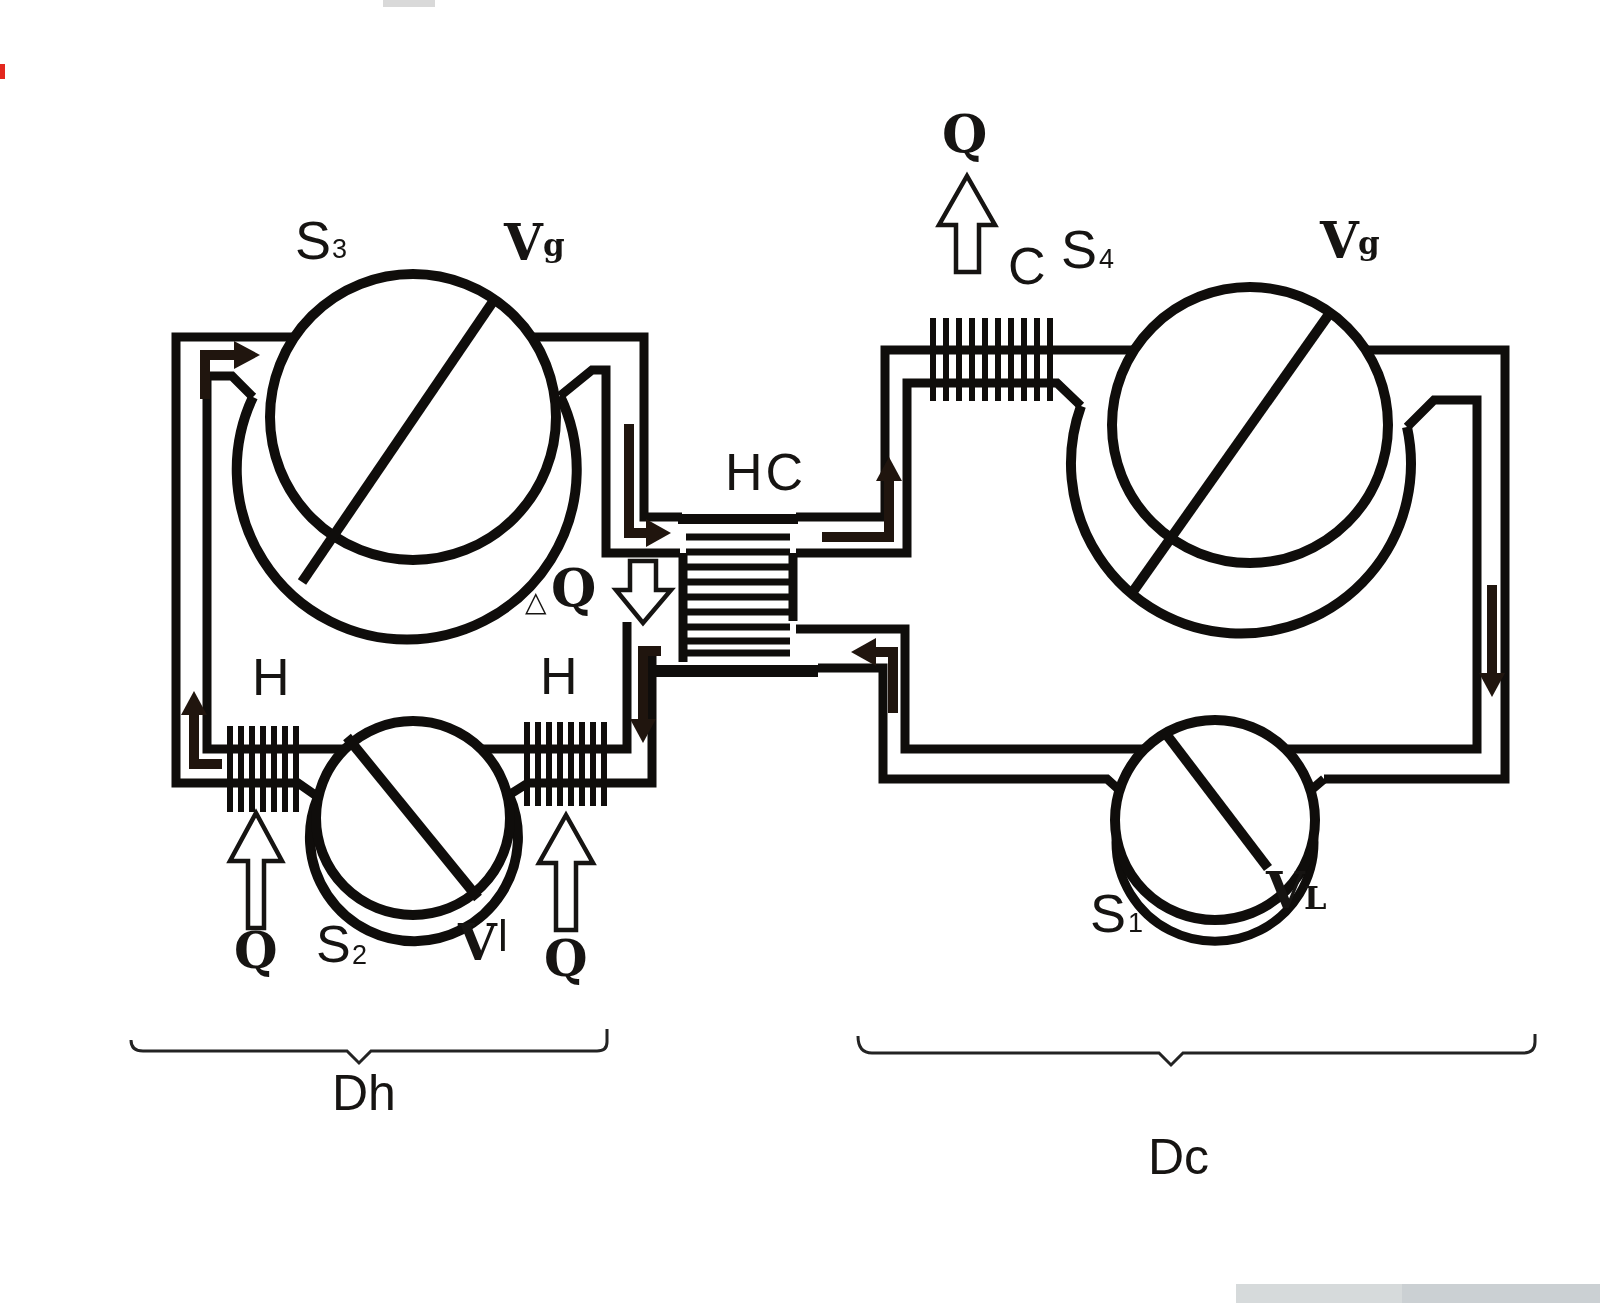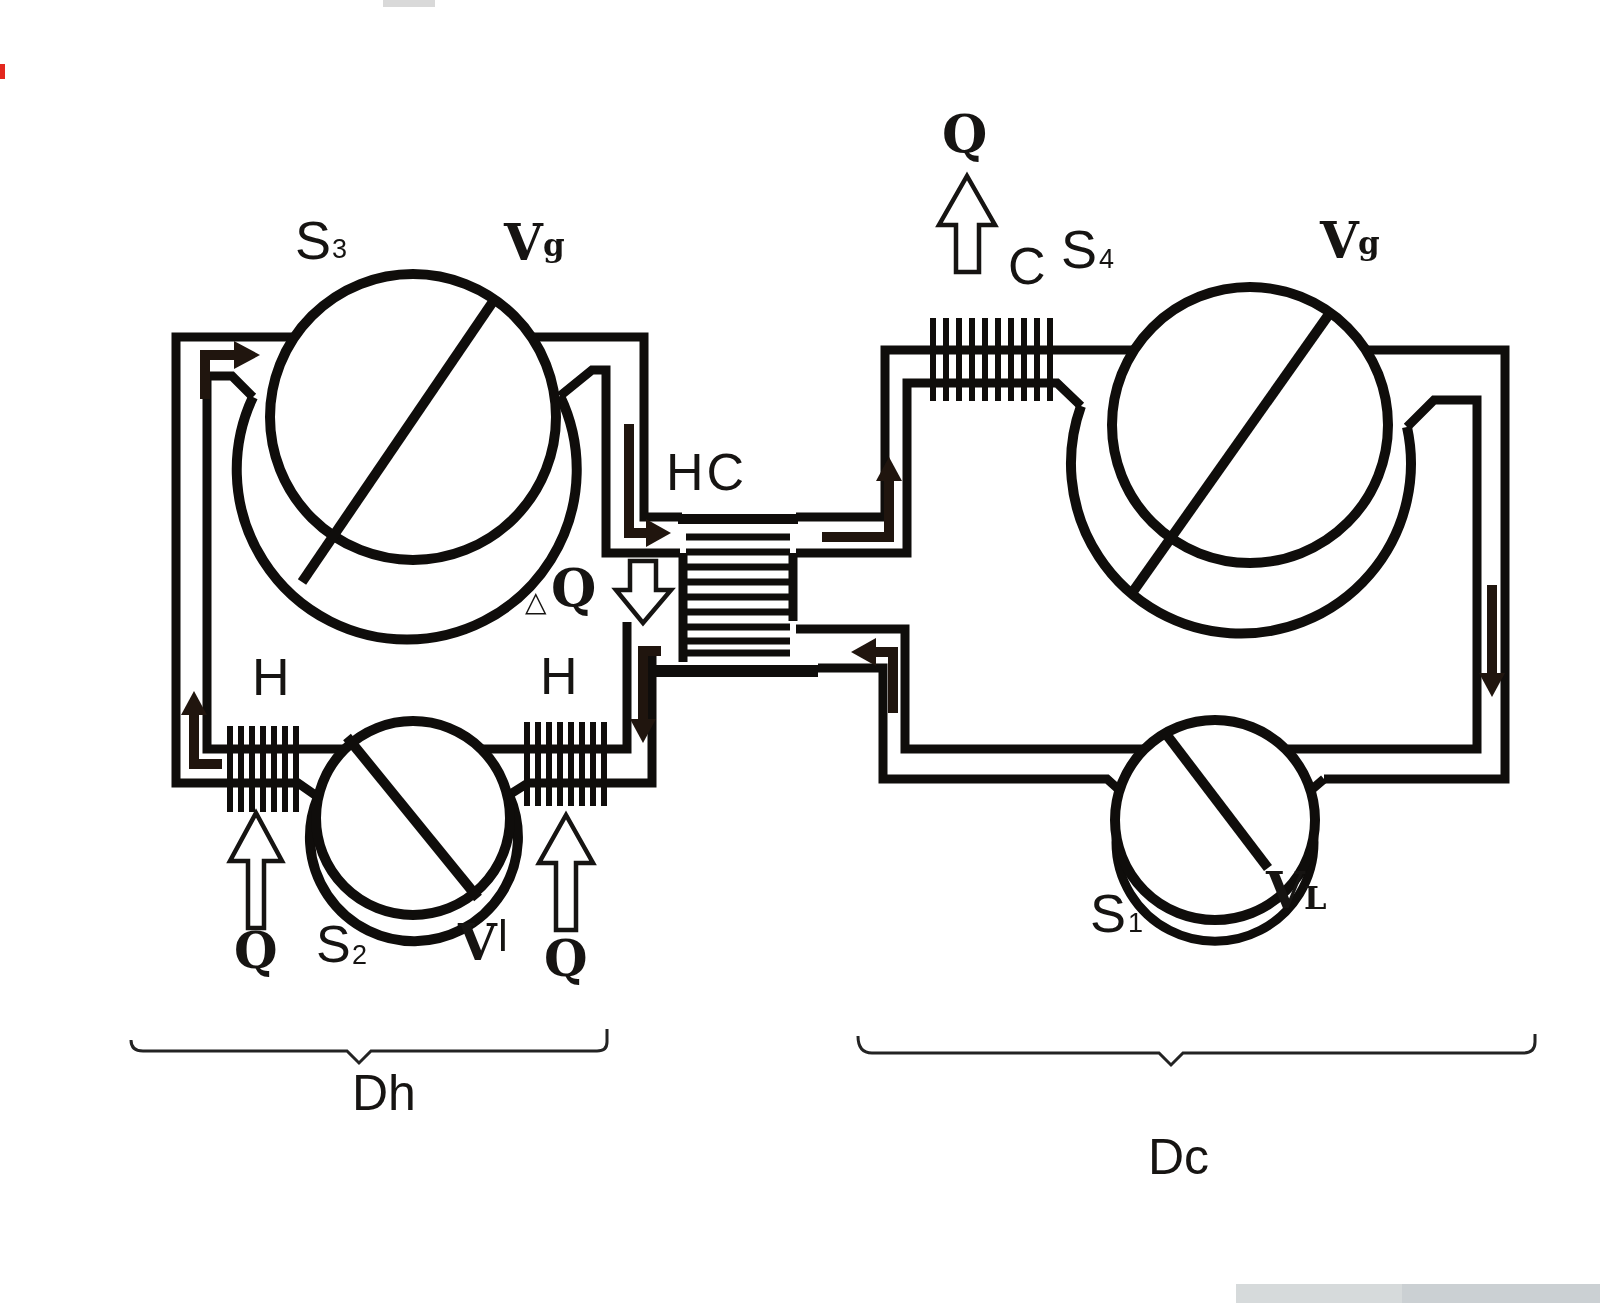--- a/index.html
+++ b/index.html
@@ -144,21 +144,21 @@
 </svg>
 
 <div class="lbl t-sans s54" style="left:295px;top:213px">S</div>
 <div class="lbl t-sans sub" style="left:332px;top:236px">3</div>
 <div class="lbl t-serifb s50" style="left:504px;top:218px">V</div>
 <div class="lbl t-serifb sub2" style="left:543px;top:230px">g</div>
 
 <div class="lbl t-sans s52" style="left:252px;top:651px">H</div>
 <div class="lbl t-sans s52" style="left:540px;top:650px">H</div>
 
-<div class="lbl t-sans s52 hc" style="left:666px;top:446px">HC</div>
+<div class="lbl t-sans s52 hc" style="left:725px;top:446px">HC</div>
 <div class="lbl t-sans" style="left:525px;top:588px;font-size:28px">△</div>
 <div class="lbl t-serifb s52" style="left:551px;top:562px">Q</div>
 
 <div class="lbl t-serifb s50" style="left:234px;top:926px">Q</div>
 <div class="lbl t-sans s52" style="left:316px;top:918px">S</div>
 <div class="lbl t-sans sub" style="left:352px;top:942px">2</div>
 <div class="lbl t-serifb s50" style="left:458px;top:918px">V</div>
 <div class="lbl t-sans" style="left:498px;top:914px;font-size:44px">l</div>
 <div class="lbl t-serifb s50" style="left:544px;top:934px">Q</div>
 
@@ -167,16 +167,16 @@
 <div class="lbl t-sans s54" style="left:1061px;top:222px">S</div>
 <div class="lbl t-sans sub" style="left:1099px;top:246px">4</div>
 <div class="lbl t-serifb s50" style="left:1320px;top:216px">V</div>
 <div class="lbl t-serifb sub2" style="left:1358px;top:228px">g</div>
 
 <div class="lbl t-sans s54" style="left:1090px;top:886px">S</div>
 <div class="lbl t-sans sub" style="left:1128px;top:910px">1</div>
 <div class="lbl t-serifb s50" style="left:1266px;top:866px">V</div>
 <div class="lbl t-serifb" style="left:1304px;top:882px;font-size:32px">L</div>
 
-<div class="lbl t-sans s50" style="left:352px;top:1068px">Dh</div>
+<div class="lbl t-sans s50" style="left:332px;top:1068px">Dh</div>
 <div class="lbl t-sans s50" style="left:1148px;top:1132px">Dc</div>
 
 </div>
 
 </body></html>

